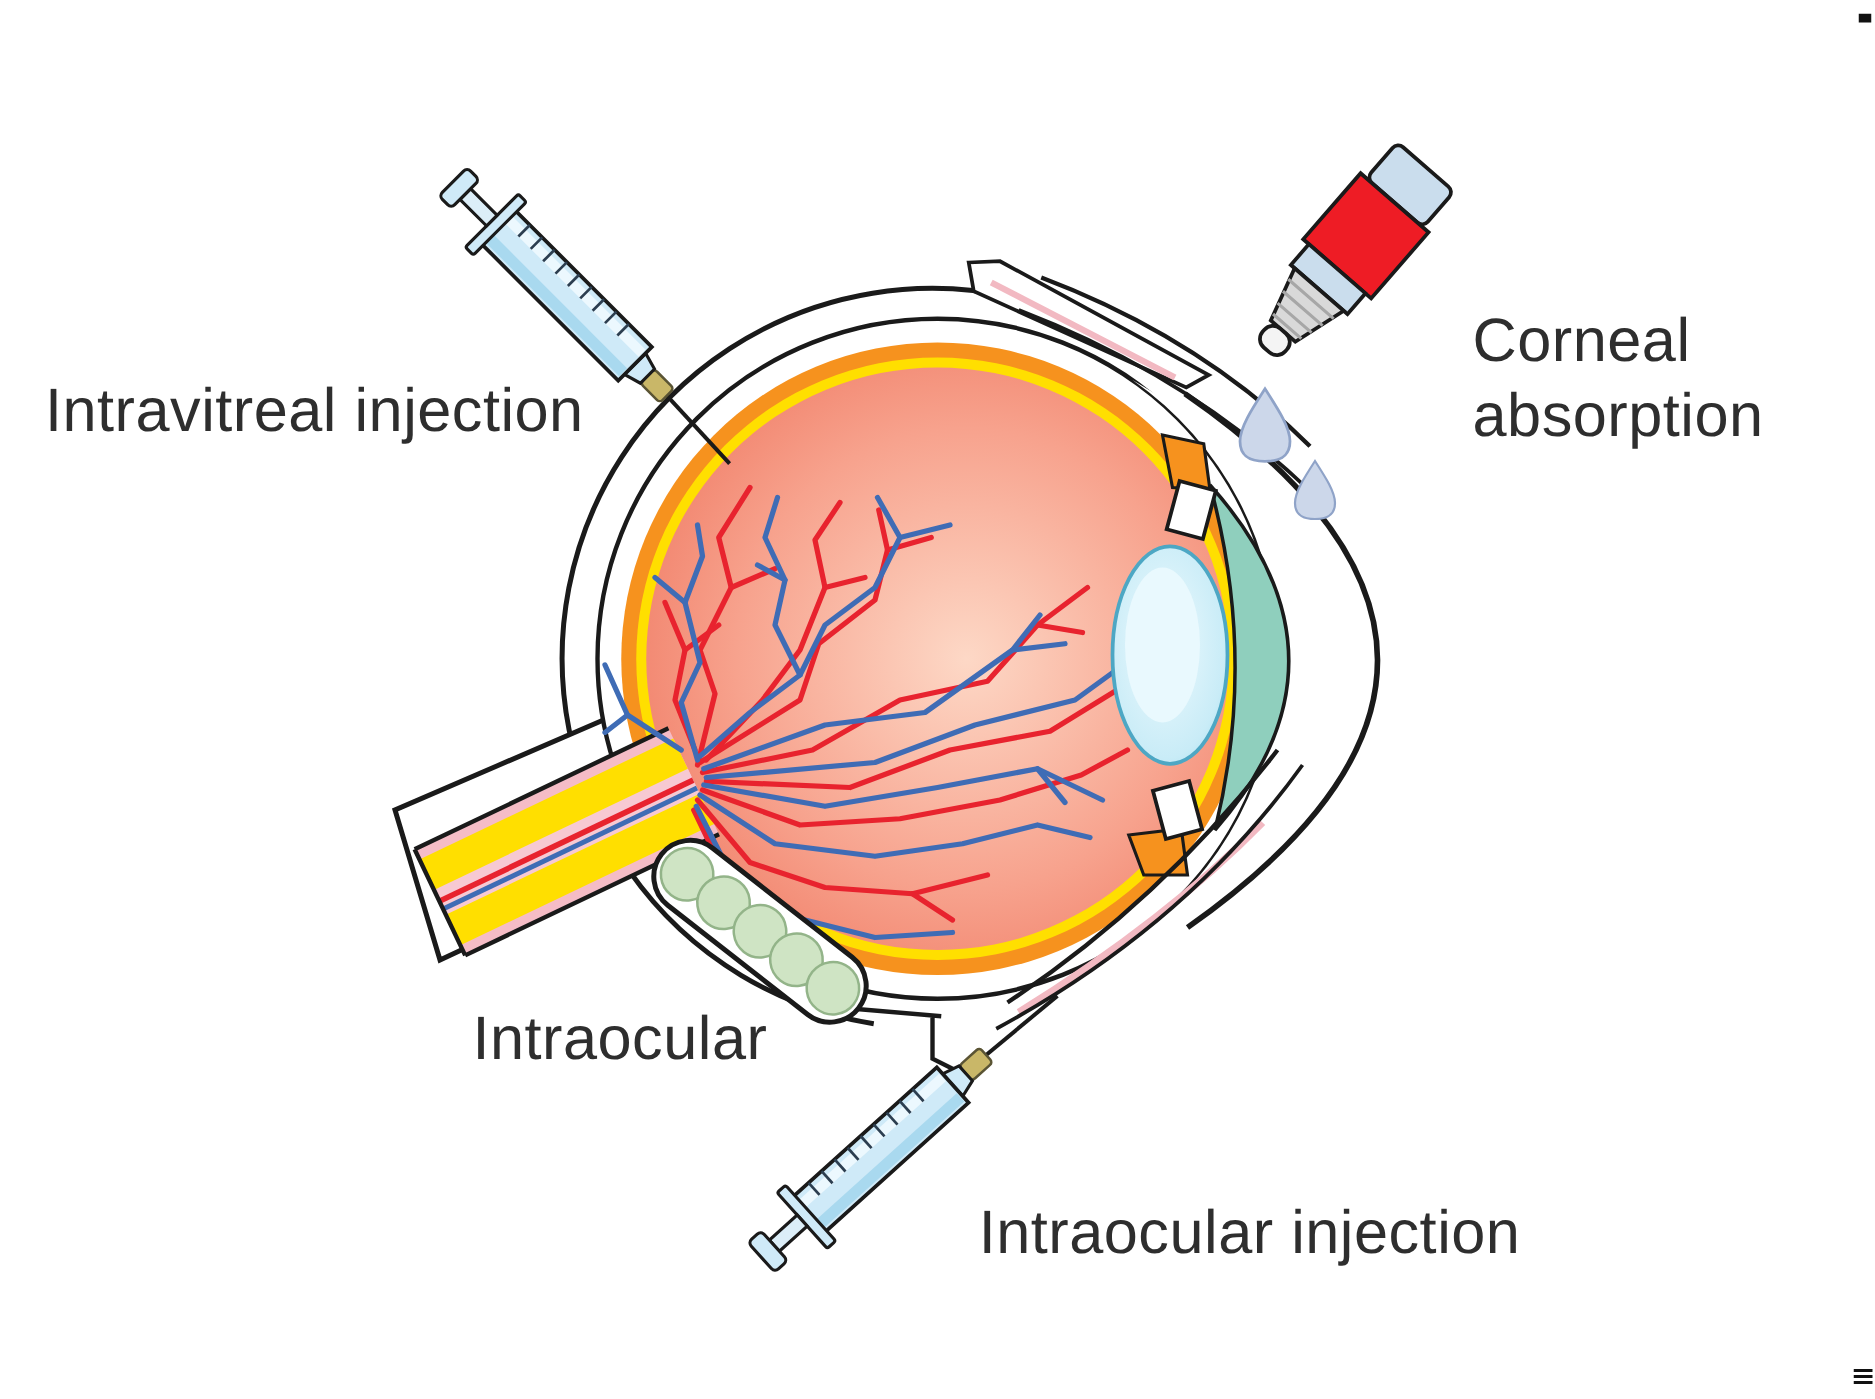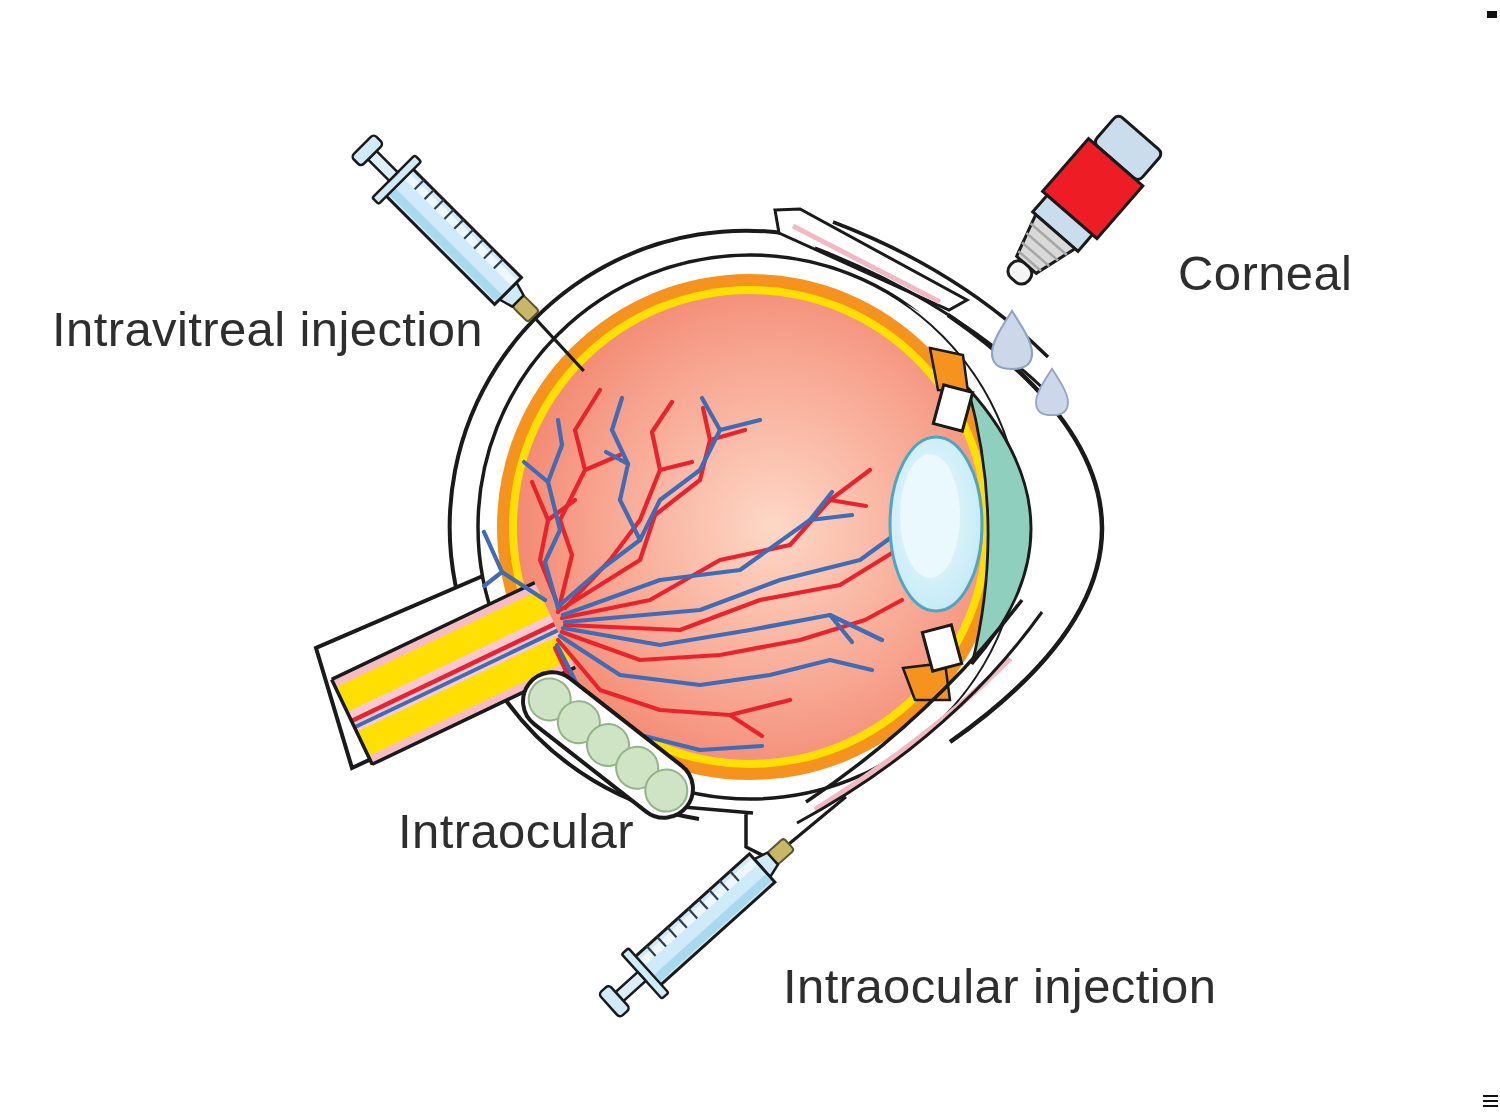--- a/index.html
+++ b/index.html
@@ -161,27 +161,28 @@
     <path d="M-24,40 H24 M-21,50 H21 M-18,60 H18 M-15,69 H15" stroke="#a7a7a7" stroke-width="2.5" fill="none"></path>
     <rect x="-12" y="74" width="24" height="20" rx="9" fill="#f4f4f4" stroke="#1a1a1a" stroke-width="3"></rect>
   </g>
 
   <g stroke-width="2.2" fill="#ccd7ea" stroke="#8fa3c8">
     <use href="#drop-shape" transform="translate(1012,340)"></use>
     <use href="#drop-shape" transform="translate(1052,392) scale(0.8)"></use>
   </g>
 </svg>
 
-  <div class="label" style="left:52px;top:300px;">
+  <div class="label" style="left:36px;top:300px;">
     <span>Intravitreal injection</span>
   </div>
   <div class="label" style="left:1178px;top:244px;">
     <span>Corneal</span>
+    <span>absorption</span>
   </div>
-  <div class="label" style="left:378px;top:802px;margin-left:20px;">
+  <div class="label" style="left:378px;top:802px;">
     <span>Intraocular</span>
   </div>
   <div class="label" style="left:783px;top:957px;">
     <span>Intraocular injection</span>
   </div>
 
   <div class="mark" id="mark-tr" style="left:1487px;top:11px;width:10px;height:7px;"></div>
   <div class="mark" id="mark-br" style="left:1483px;top:1095px;width:15px;height:13px;"></div>
 </div>
 

